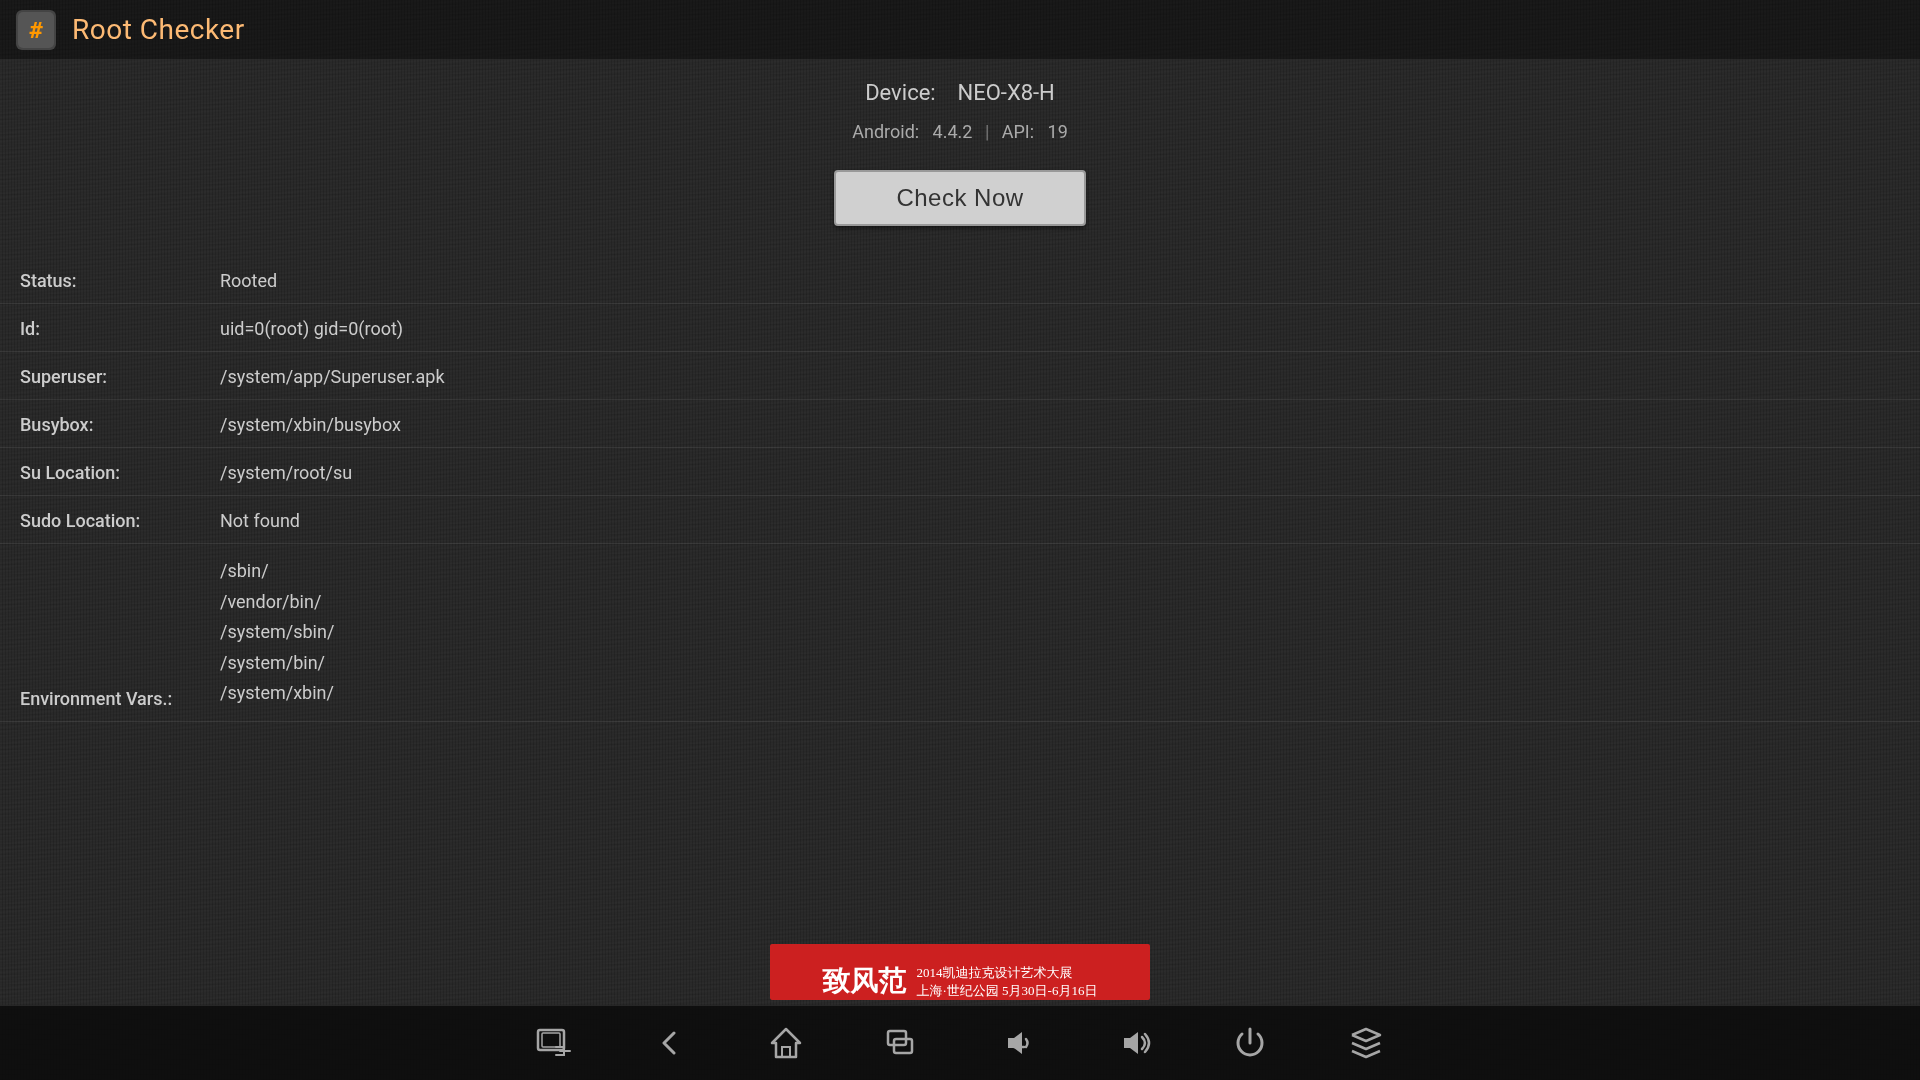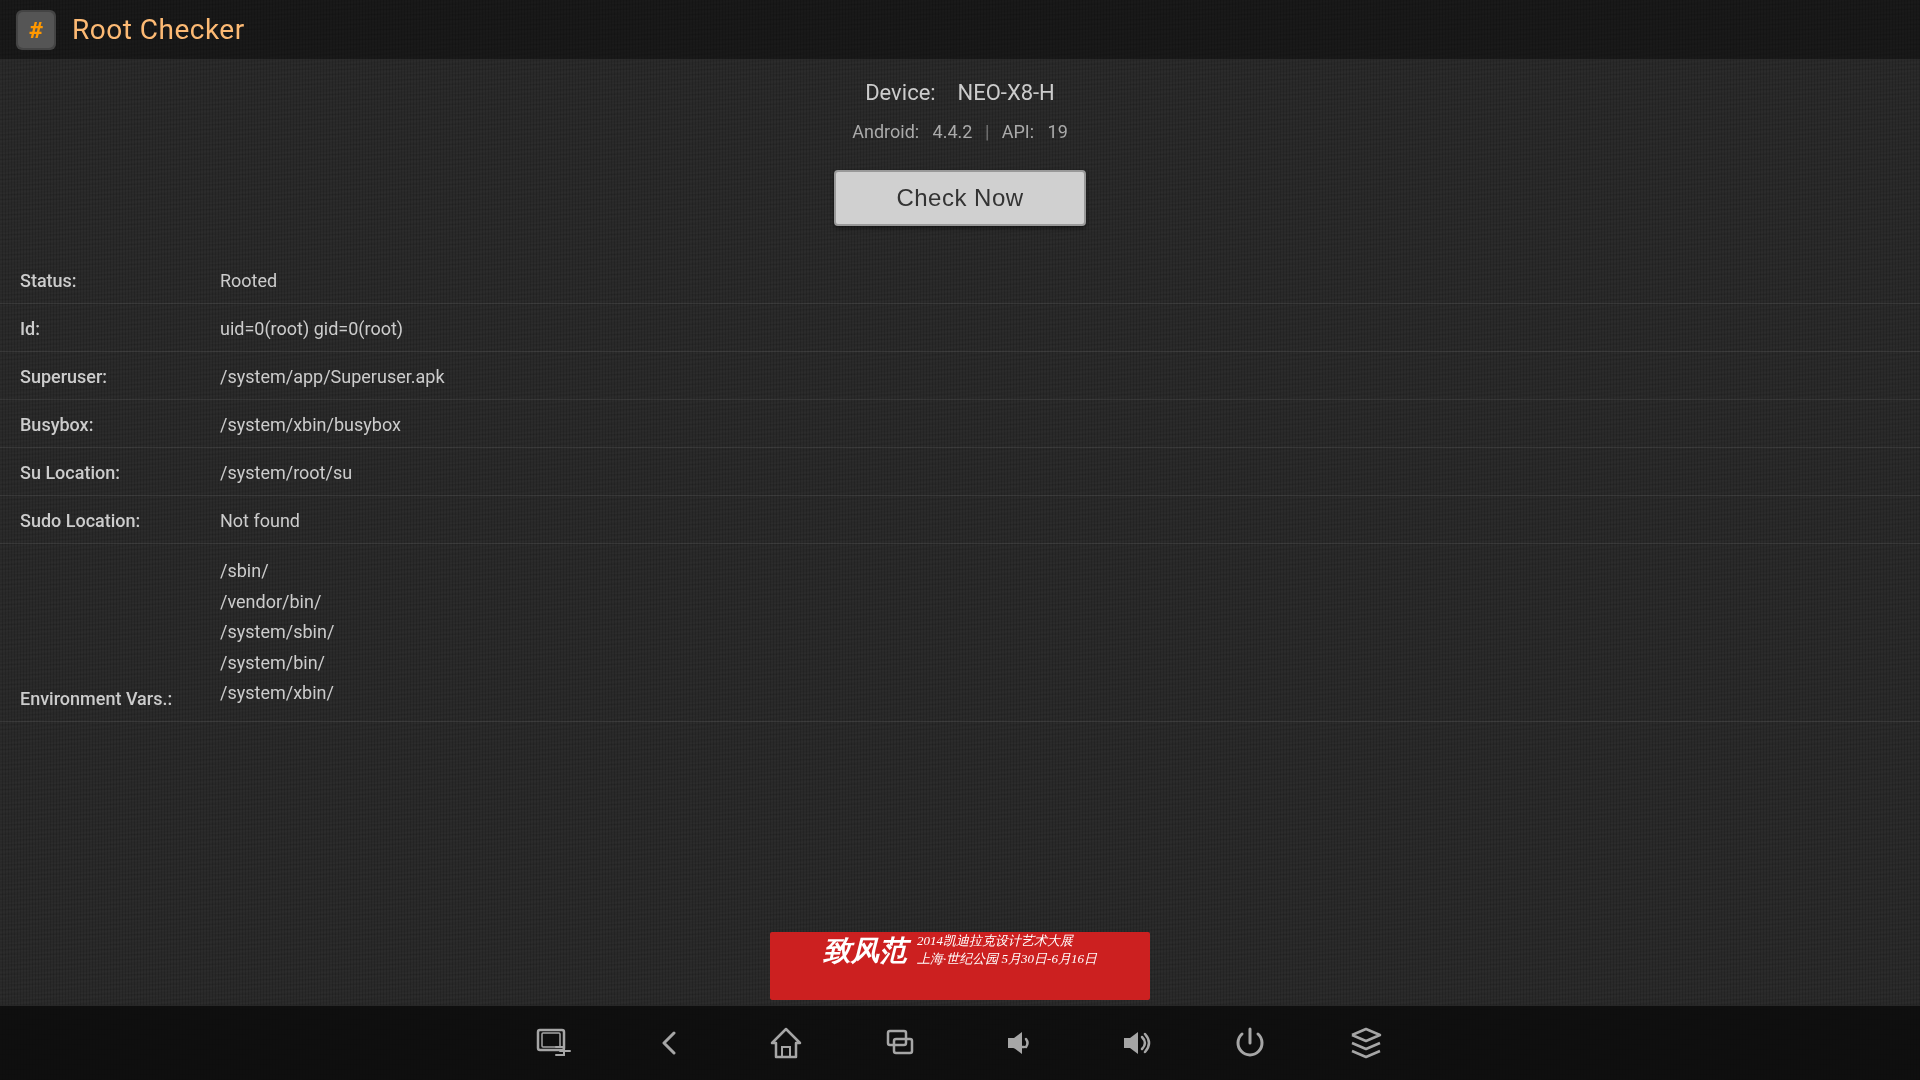--- a/index.html
+++ b/index.html
@@ -160,27 +160,26 @@
     }
 
     
     .ad-banner {
       position: absolute;
       bottom: 80px;
       left: 50%;
       transform: translateX(-50%);
       background: #cc2020;
       width: 380px;
-      height: 68px;
-      display: flex;
-      align-items: flex-start;
+      height: 56px;
+      display: flex;
+      align-items: flex-end;
       justify-content: center;
       border-radius: 2px;
       overflow: hidden;
-      font-style: italic;
     }
 
     .ad-text-left {
       font-size: 28px;
       font-weight: 700;
       color: #ffffff;
       margin-right: 10px;
       font-family: 'SimHei', serif;
     }
 

